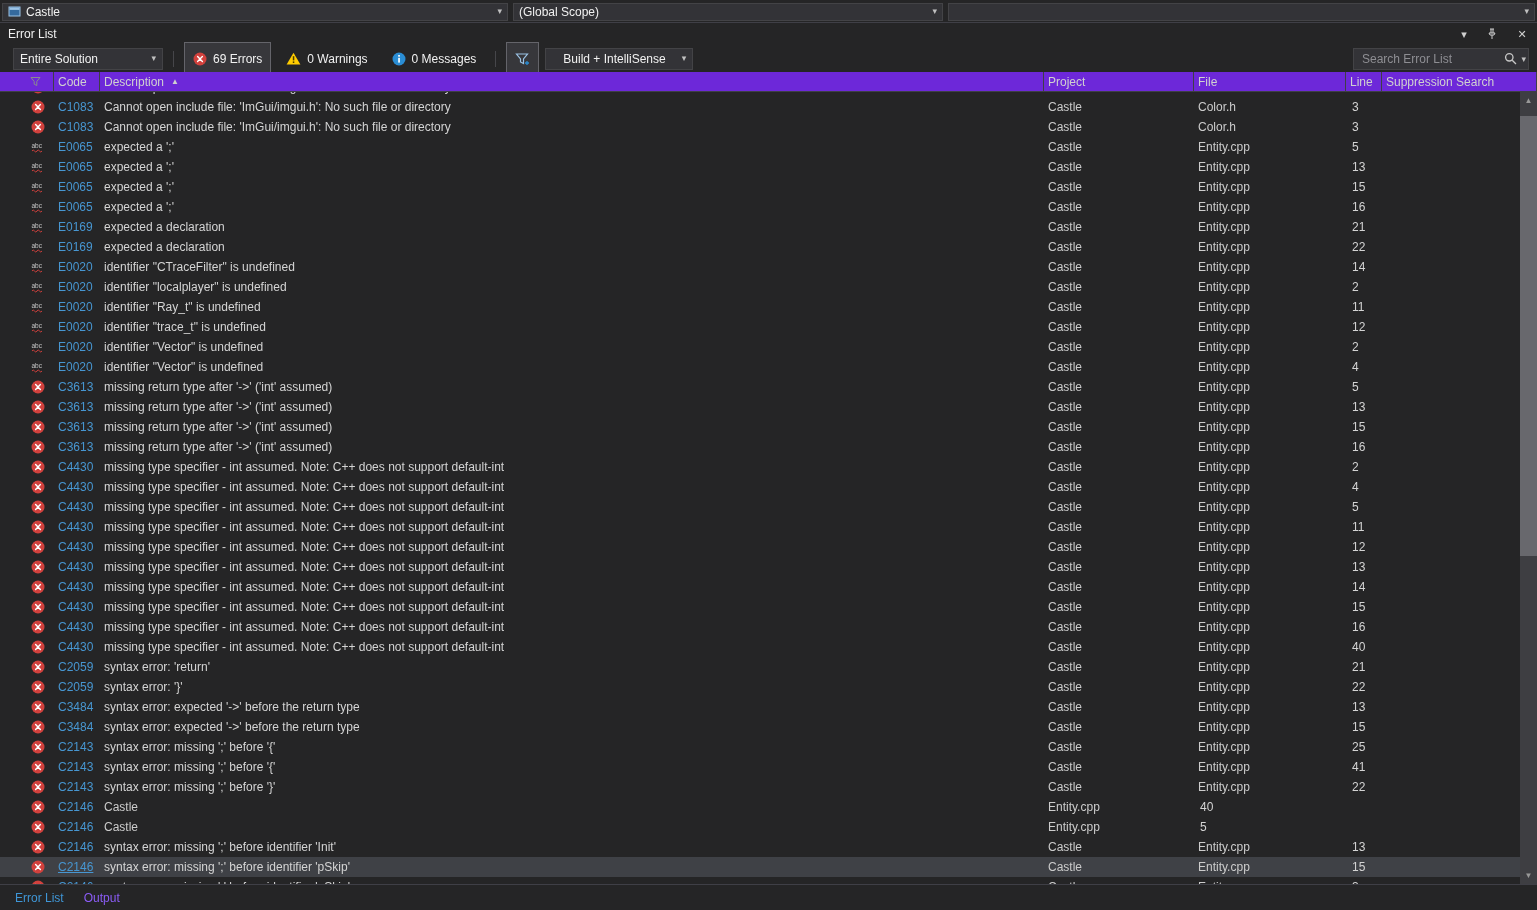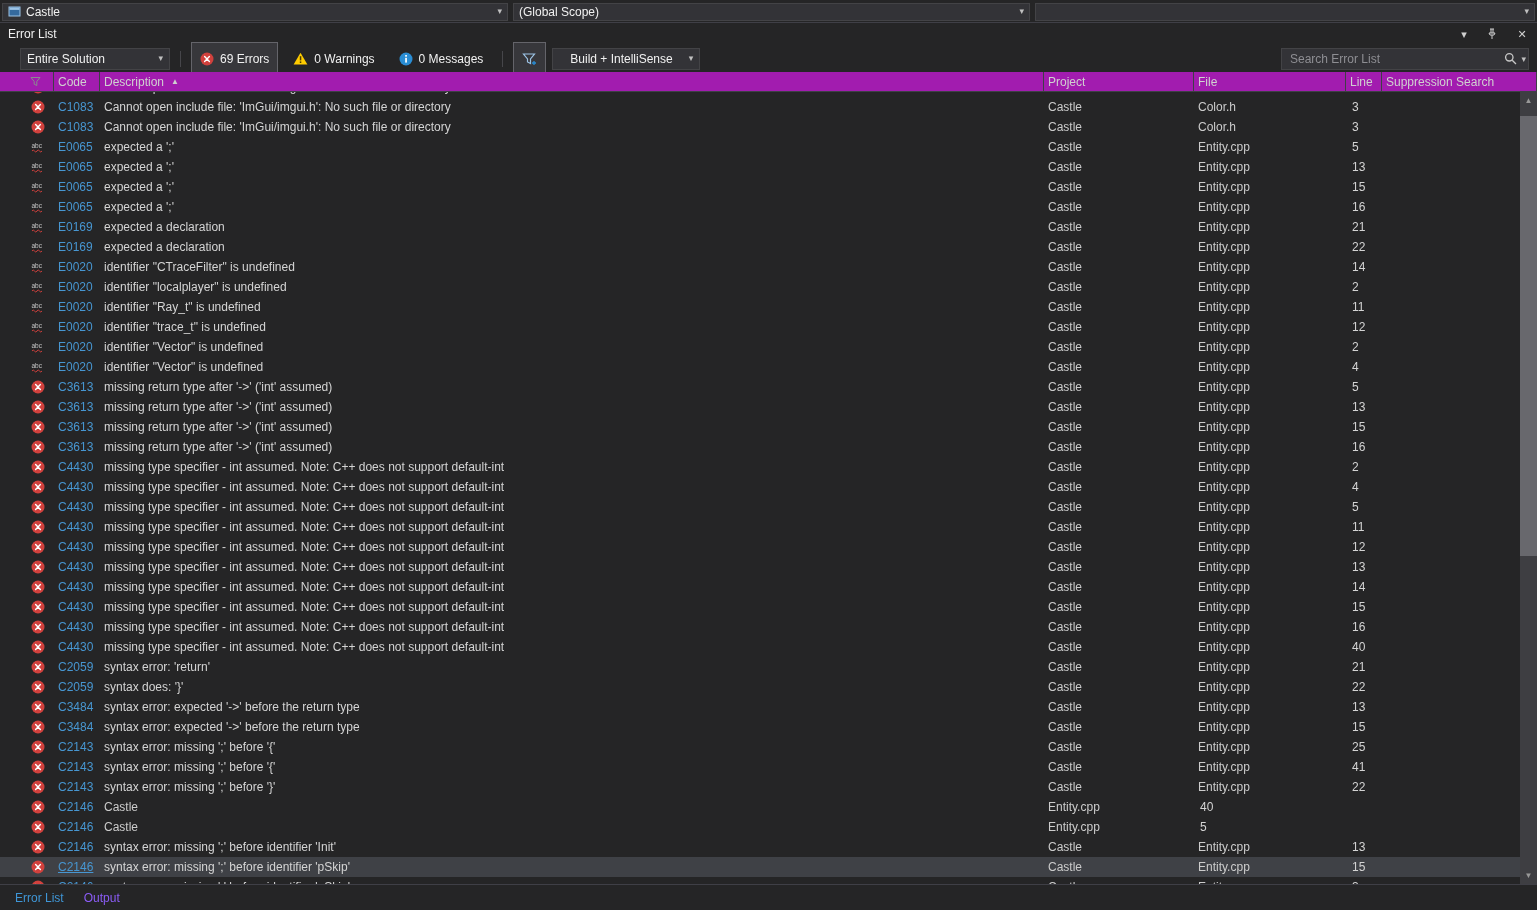--- a/index.html
+++ b/index.html
@@ -8,47 +8,47 @@
     background:#252526;color:#d4d4d4;
     font-family:"Liberation Sans",sans-serif;font-size:12px;
     -webkit-font-smoothing:antialiased;
   }
   
   .navbar{position:absolute;top:0;left:0;right:0;height:23px;background:#252526;
     border-bottom:1px solid #3f3f46;display:flex;align-items:center;gap:5px;padding:2px 2px 1px 2px;box-sizing:border-box;}
   .nav-combo{height:18px;background:#333337;border:1px solid #434346;display:flex;align-items:center;
     padding:0 5px;color:#f1f1f1;box-sizing:border-box;gap:5px;cursor:default;}
   .nav-combo .chev{margin-left:auto;color:#c0c0c0;font-size:9px;line-height:1;}
-  .nc1{width:506px;} .nc2{width:517px;} .nc3{flex:1;}
+  .nc1{width:506px;} .nc2{width:430px;} .nc3{flex:1;}
   
   .caption{position:absolute;top:23px;left:0;right:0;height:22px;background:#252526;
     display:flex;align-items:center;padding:0 8px;box-sizing:border-box;}
   .caption .title{color:#f1f1f1;}
   .caption .cap-icons{margin-left:auto;display:flex;align-items:center;gap:15px;color:#d0d0d0;}
   .cap-ic{width:14px;text-align:center;cursor:default;font-size:11px;}
   
-  .toolbar{position:absolute;top:45px;left:12px;right:0;height:27px;background:#252526;
+  .toolbar{position:absolute;top:45px;left:5px;right:0;height:27px;background:#252526;
     display:flex;align-items:center;padding:0 8px;box-sizing:border-box;gap:6px;}
   .combo{height:22px;background:#333337;border:1px solid #434346;display:flex;align-items:center;
     padding:0 6px;gap:8px;color:#f1f1f1;box-sizing:border-box;cursor:default;}
   .combo .chev{color:#c0c0c0;font-size:9px;line-height:1;margin-left:auto;}
   .combo.c-scope{width:150px;} .combo.c-build{width:148px;padding-left:17px;}
   .tool-btn{height:22px;display:flex;align-items:center;gap:6px;padding:16px 8px;color:#f1f1f1;
     border:1px solid transparent;box-sizing:border-box;cursor:default;white-space:nowrap;}
   .tool-btn.toggled{background:#37373b;border:1px solid #64646a;}
   .tb-sep{width:1px;height:16px;background:#46464a;margin:0 4px;}
-  .search{margin-left:auto;width:248px;height:22px;background:#333337;border:1px solid #434346;
+  .search{margin-left:auto;width:176px;height:22px;background:#333337;border:1px solid #434346;
     display:flex;align-items:center;padding:0 2px 0 6px;box-sizing:border-box;gap:4px;}
   .search input{flex:1;min-width:0;background:transparent;border:none;outline:none;color:#e0e0e0;
     font-family:"Liberation Sans",sans-serif;font-size:12px;}
   .search input::placeholder{color:#8e8e93;}
   .search .chev{color:#c0c0c0;font-size:9px;}
   
   .grid-cols{display:grid;grid-template-columns:54px 46px 944px 150px 152px 36px 1fr;}
-  .gheader{position:absolute;top:72px;left:0;right:0;height:20px;background:#a21caf;
+  .gheader{position:absolute;top:72px;left:0;right:0;height:20px;background:#6d28d9;
     border-bottom:1px solid #3f3f46;box-sizing:border-box;color:#d0d0d0;}
   .hcell{display:flex;align-items:center;padding:0 4px;border-right:1px solid #3f3f46;
     box-sizing:border-box;white-space:nowrap;overflow:hidden;cursor:default;}
   .hcell.h-icon{padding-left:30px;}
   .sort-ic{font-size:8px;color:#cfcfcf;margin-left:7px;}
   .viewport{position:absolute;top:92px;left:0;right:17px;bottom:26px;overflow:hidden;background:#252526;}
   .rows{margin-top:-15px;}
   .row{height:20px;align-items:center;}
   .row.selected{background:#3f4146;}
   .cell{padding:0 4px;white-space:nowrap;overflow:hidden;display:flex;align-items:center;height:20px;box-sizing:border-box;}
@@ -681,21 +681,21 @@
       <div class="row grid-cols">
         <div class="cell c-icon">
           <svg width="14" height="14" viewBox="0 0 14 14">
             <circle cx="7" cy="7" r="6.5" fill="#d1413d"></circle>
             <path d="M4.6 4.6 L9.4 9.4 M9.4 4.6 L4.6 9.4" stroke="#fff" stroke-width="1.4" stroke-linecap="round"></path>
           </svg>
         </div>
         <div class="cell c-code">
           <a>C2059</a>
         </div>
-        <div class="cell c-desc">syntax does: '}'</div>
+        <div class="cell c-desc">syntax error: '}'</div>
         <div class="cell c-proj">Castle</div>
         <div class="cell c-file">Entity.cpp</div>
         <div class="cell c-line">22</div>
         <div class="cell c-supp"></div>
       </div>
       <div class="row grid-cols">
         <div class="cell c-icon">
           <svg width="14" height="14" viewBox="0 0 14 14">
             <circle cx="7" cy="7" r="6.5" fill="#d1413d"></circle>
             <path d="M4.6 4.6 L9.4 9.4 M9.4 4.6 L4.6 9.4" stroke="#fff" stroke-width="1.4" stroke-linecap="round"></path>

